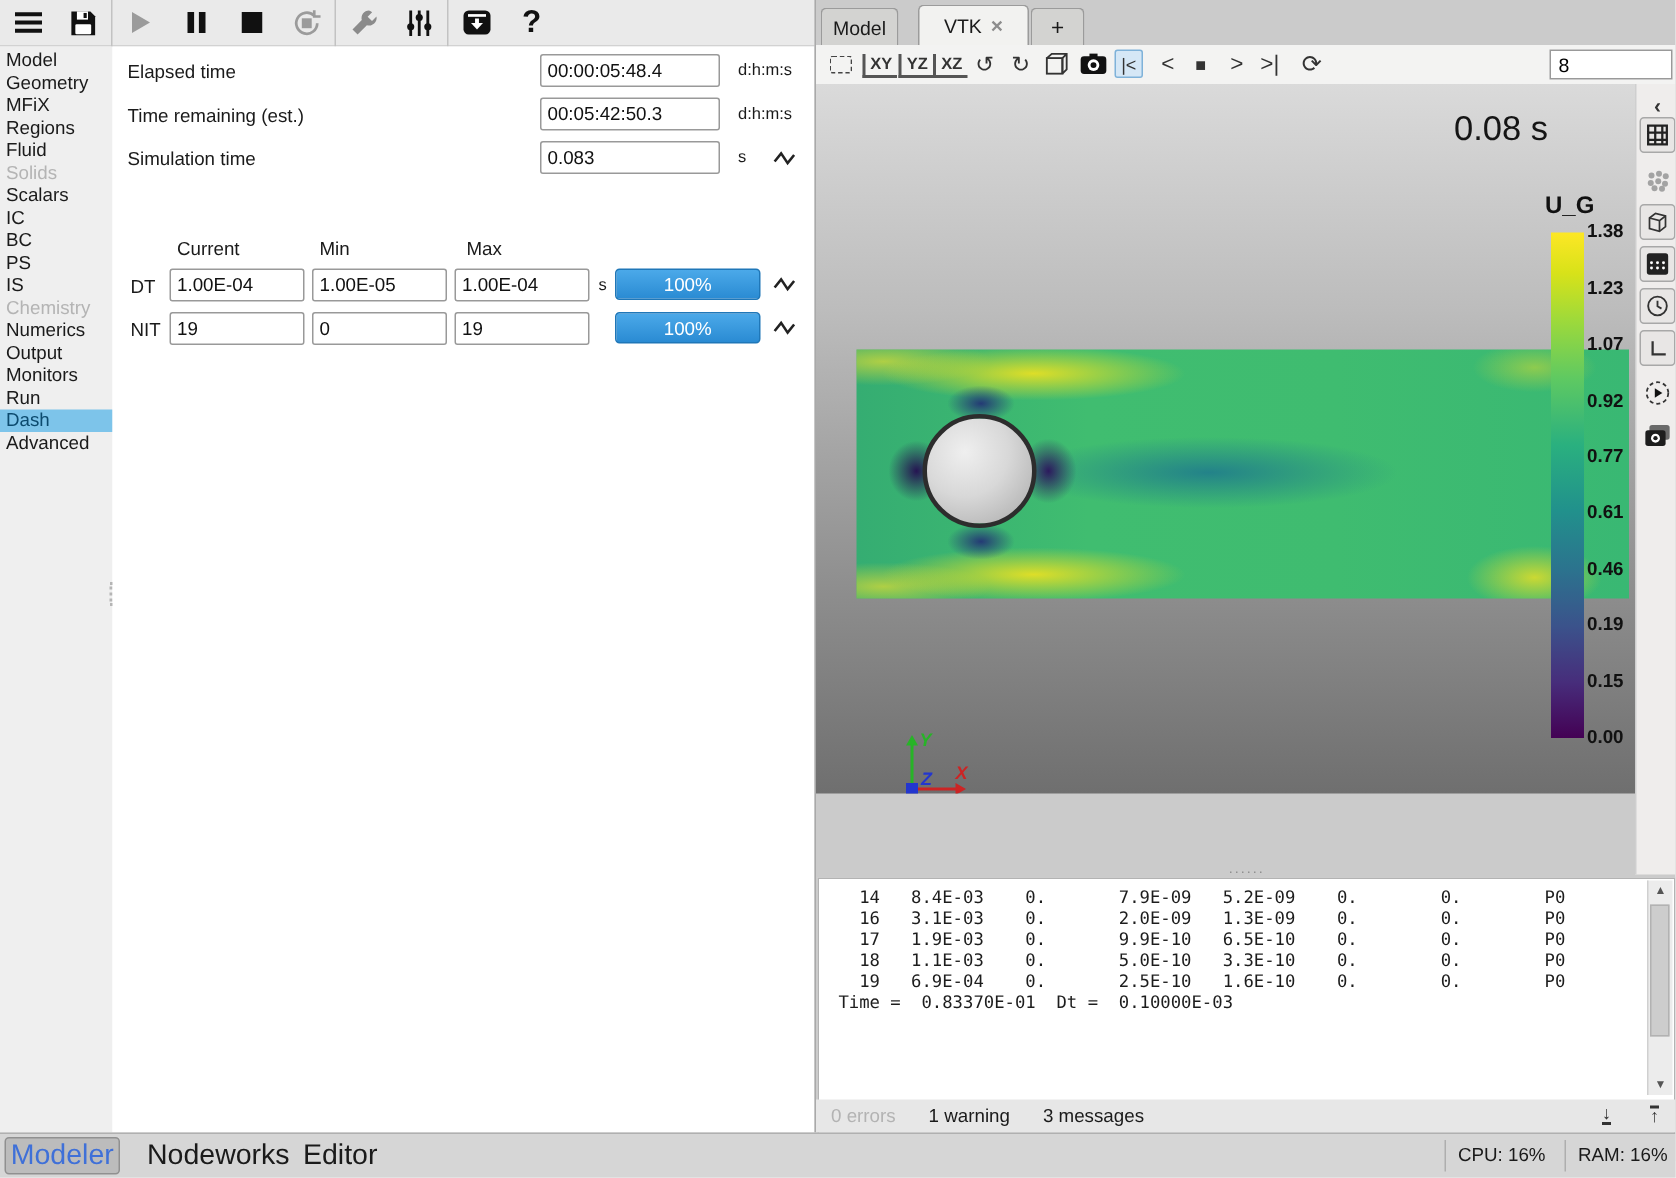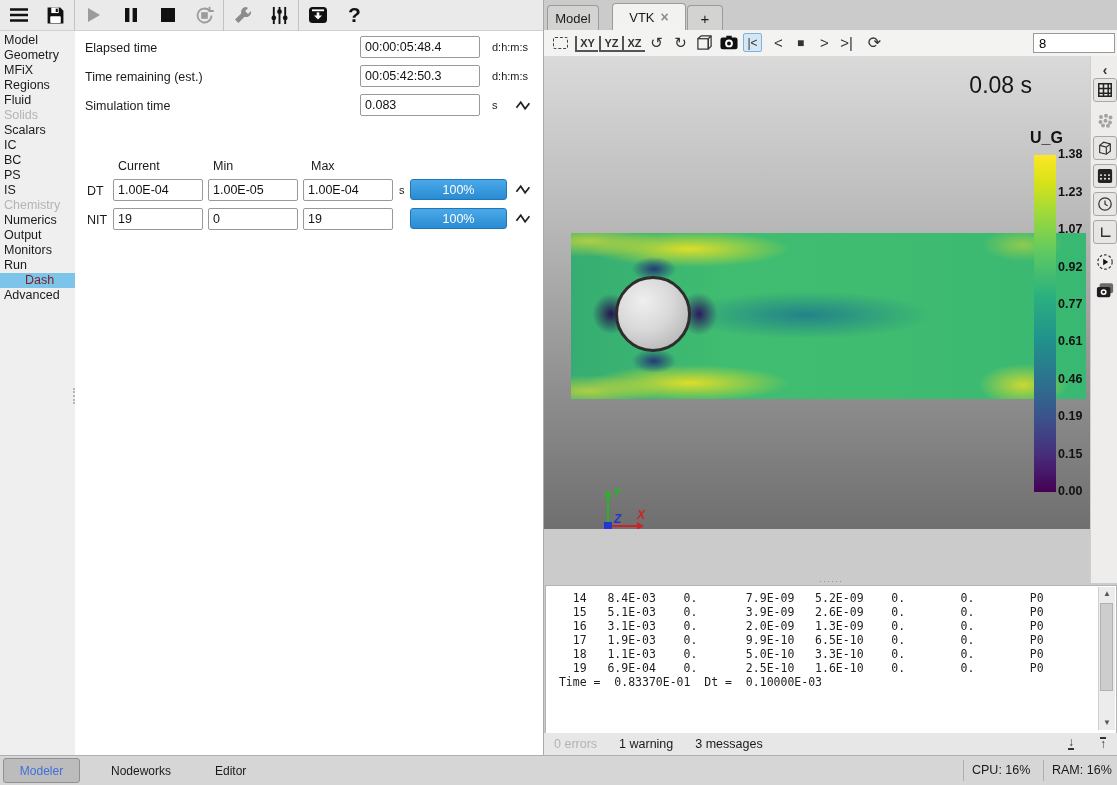--- a/index.html
+++ b/index.html
@@ -8,21 +8,21 @@
   
   .toolbar{position:absolute;left:0;top:0;width:543px;height:31px;background:#eaeaea;
            border-bottom:1px solid #d2d2d2;display:flex;align-items:center;box-sizing:border-box;}
   .tbtn{width:37px;height:30px;display:flex;align-items:center;justify-content:center;}
   .tsep{width:1px;height:31px;background:#c2c2c2;}
   .help-glyph{font-size:21px;font-weight:bold;color:#111;}
   
   .nav{position:absolute;left:0;top:31px;width:75px;height:724px;background:#efefef;padding-top:2px;box-sizing:border-box;}
   .nav-item{height:15px;line-height:15px;padding-left:4px;font-size:12.5px;cursor:default;}
   .nav-item.disabled{color:#b4b4b4;}
-  .nav-item.selected{background:#7dc4ea;color:#7f1d1d;text-align:center;}
+  .nav-item.selected{background:#7dc4ea;color:#0c4a6e;}
   .split-handle{position:absolute;left:73px;top:388px;width:3px;height:16px;
                 border-left:2px dotted #b5b5b5;}
   
   .main{position:absolute;left:75px;top:31px;width:468px;height:724px;background:#fff;}
   .flabel{position:absolute;font-size:12.5px;color:#1a1a1a;}
   .input{position:absolute;height:22px;border:1px solid #999;border-radius:2px;font-size:12.5px;
          padding:0 4px;box-sizing:border-box;color:#111;background:#fff;
          font-family:"Liberation Sans",sans-serif;outline:none;}
   .unit{position:absolute;font-size:11px;color:#1a1a1a;}
   .thead{position:absolute;font-size:12.5px;color:#1a1a1a;}
@@ -106,21 +106,21 @@
   .msgbar{position:absolute;left:0;top:733px;width:574px;height:22px;background:#e7e7e7;
           font-size:12.5px;display:flex;align-items:center;}
   .msg-muted{color:#b3b3b3;margin-left:10px;}
   .msg{color:#1a1a1a;margin-left:22px;}
   .scrollico{position:absolute;font-size:12px;color:#333;line-height:11px;border-bottom:2px solid #333;top:4px;}
   .scrollico2{position:absolute;font-size:12px;color:#333;line-height:11px;border-top:2px solid #333;top:4px;}
   
   .bbar{position:absolute;left:0;top:755px;width:1117px;height:30px;background:#d6d6d6;
         border-top:1px solid #b0b0b0;box-sizing:border-box;}
   .mode-btn{position:absolute;top:2px;height:25px;display:flex;align-items:center;
-            justify-content:center;font-size:12px;padding:0 23px;box-sizing:border-box;}
+            justify-content:center;font-size:19px;padding:0 10px;box-sizing:border-box;}
   .mode-btn.pressed{background:#bcbcbc;border:1px solid #909090;border-radius:3px;color:#3f70d8;}
   .runbox{position:absolute;left:737px;top:3px;width:221px;height:22px;background:#fff;
           border:1px solid #a5a5a5;box-sizing:border-box;font-size:12.5px;line-height:20px;
           padding-left:8px;overflow:hidden;}
   .runsliver{position:absolute;left:0;top:0;width:4px;height:100%;background:#3a87c8;}
   .bsep{position:absolute;top:4px;width:1px;height:21px;background:#aeaeae;}
   .bstat{position:absolute;top:0;height:29px;line-height:29px;font-size:12.5px;color:#1a1a1a;}
   svg{display:block;}
 </style>
 </head>
@@ -445,21 +445,20 @@
               <circle cx="8.5" cy="10.8" r="1.6" fill="#1d1d1d"></circle>
             </svg>
         </span>
       </div>
     </div>
 
     <div class="splitdots">······</div>
     <div class="console">
       <div class="cbody">
         <div class="cline">   14   8.4E-03    0.       7.9E-09   5.2E-09    0.        0.        P0</div>
-        <div class="cline">   15   5.1E-03    0.       3.9E-09   2.6E-09    0.        0.        P0</div>
         <div class="cline">   16   3.1E-03    0.       2.0E-09   1.3E-09    0.        0.        P0</div>
         <div class="cline">   17   1.9E-03    0.       9.9E-10   6.5E-10    0.        0.        P0</div>
         <div class="cline">   18   1.1E-03    0.       5.0E-10   3.3E-10    0.        0.        P0</div>
         <div class="cline">   19   6.9E-04    0.       2.5E-10   1.6E-10    0.        0.        P0</div>
         <div class="cline"> Time =  0.83370E-01  Dt =  0.10000E-03</div>
       </div>
       <div class="vscroll">
         <div class="varrow" style="top:0;">▲</div>
         <div class="vthumb"></div>
         <div class="varrow" style="bottom:0;">▼</div>

